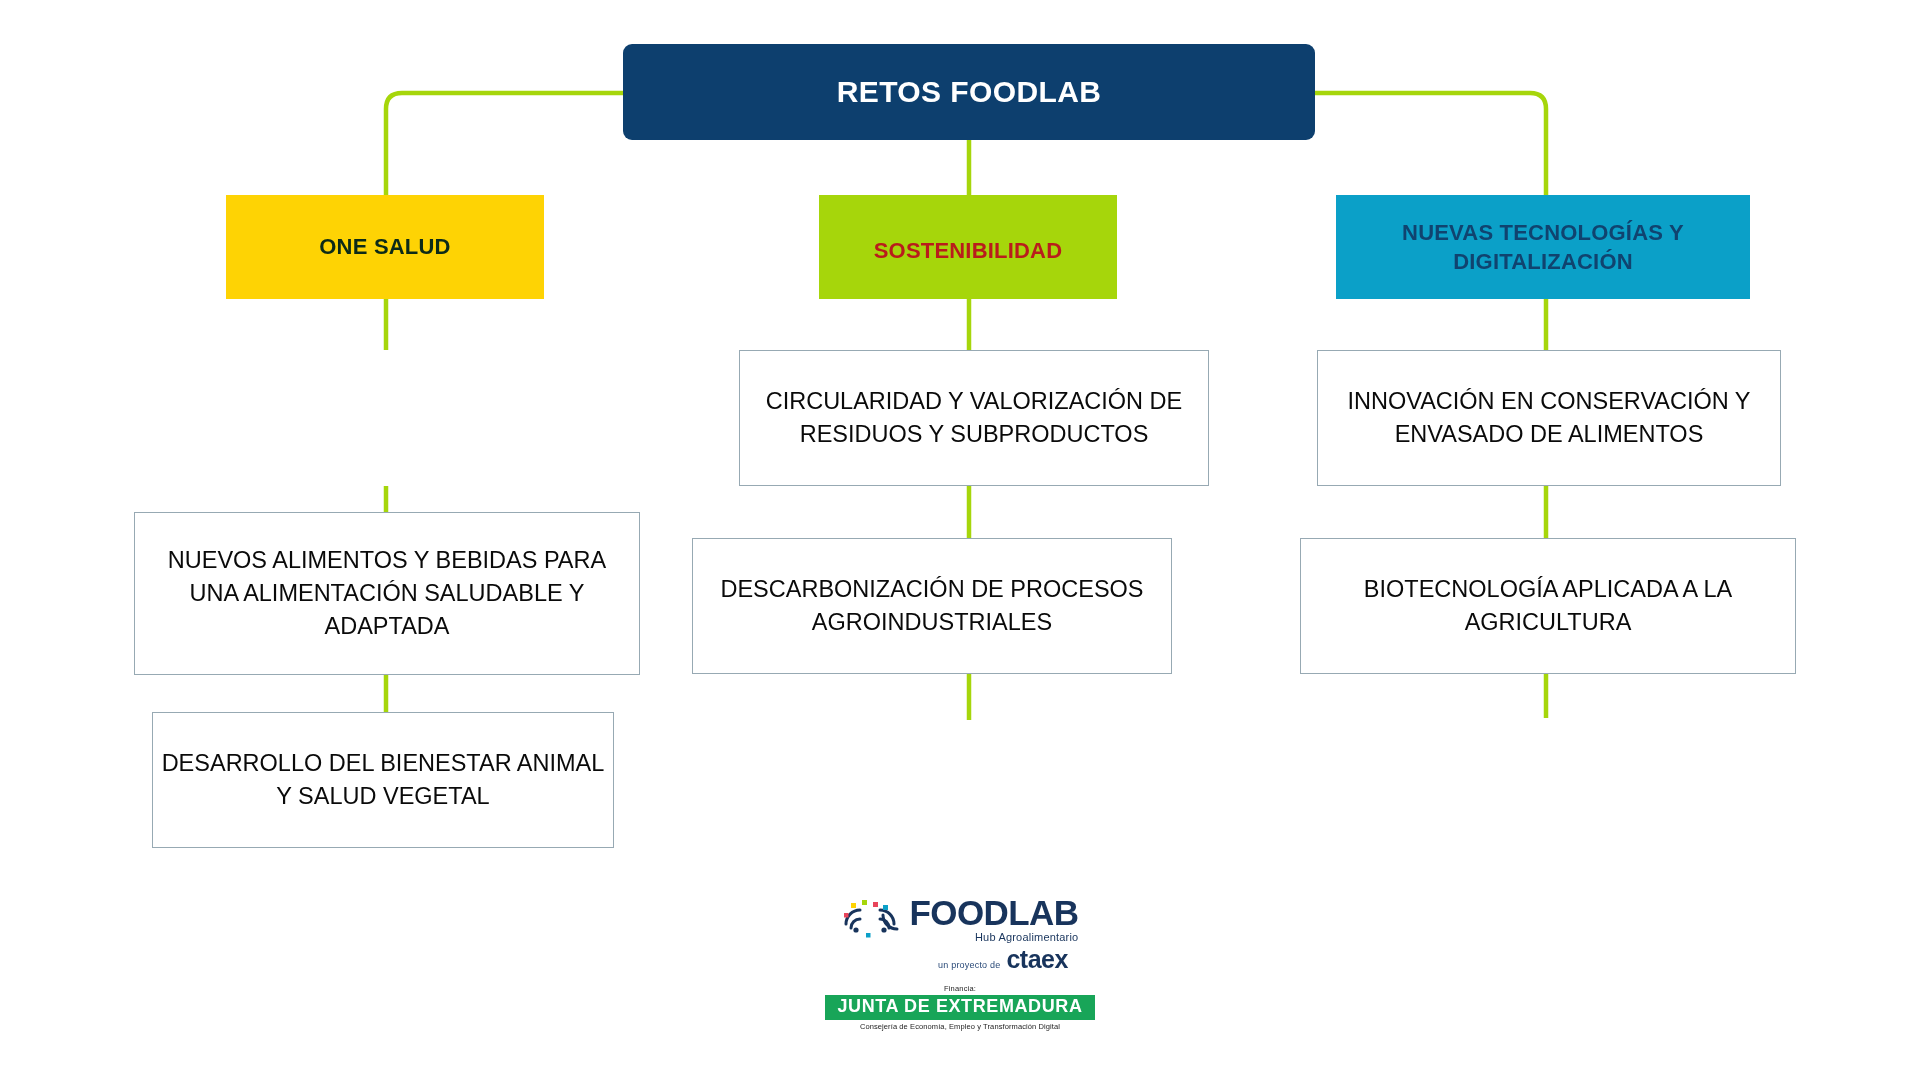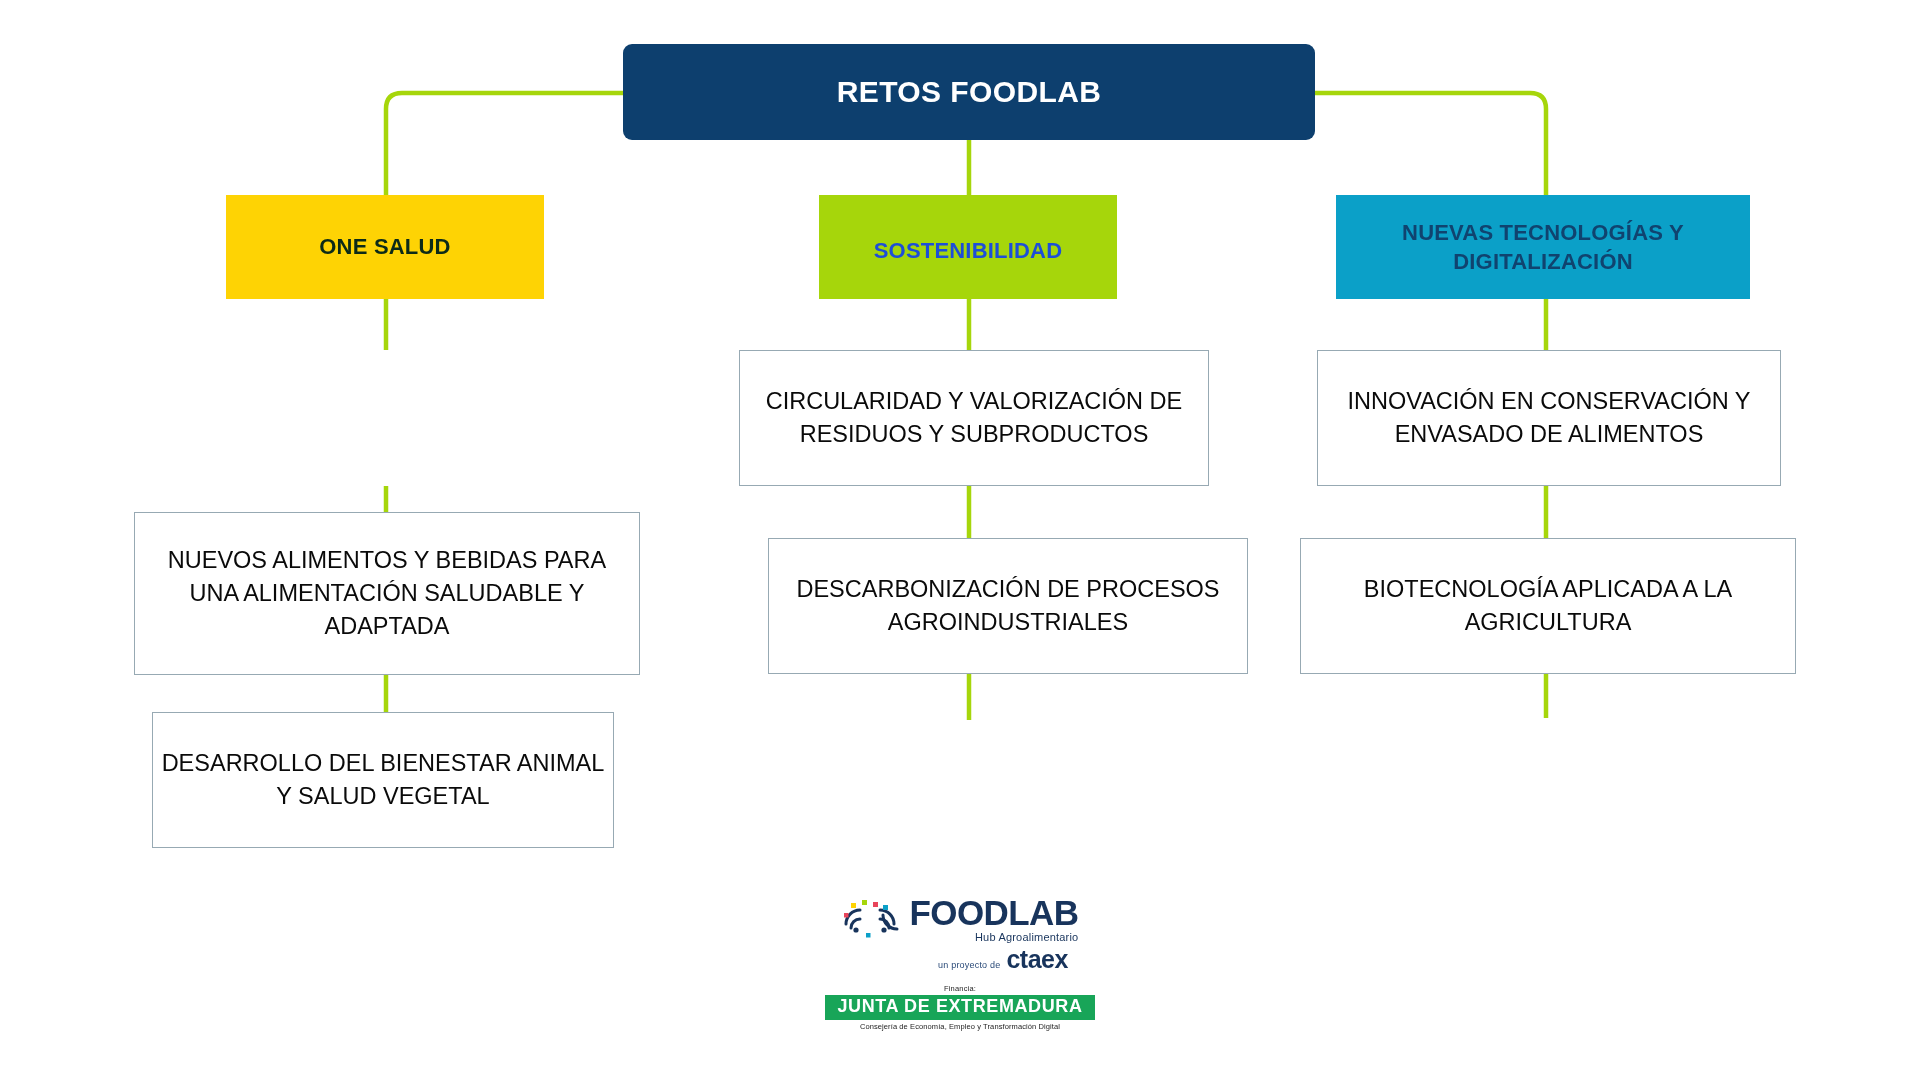--- a/index.html
+++ b/index.html
@@ -65,21 +65,21 @@
   .cat-node .label {
     font-size: 22px;
     font-weight: bold;
     text-align: center;
     line-height: 1.32;
     letter-spacing: 0.2px;
   }
   #cat-one-health   { left: 226px; width: 318px; background: #fed304; }
   #cat-one-health .label { color: #0c2a18; }
   #cat-sostenibilidad { left: 819px; width: 298px; background: #a6d60b; }
-  #cat-sostenibilidad .label { color: #1d4ed8; margin-top: 8px; }
+  #cat-sostenibilidad .label { color: #b91c1c; margin-top: 8px; }
   #cat-nuevas-tec   { left: 1336px; width: 414px; background: #0ba0c8; }
   #cat-nuevas-tec .label { color: #10436f; }
 
   
   .leaf-node {
     position: absolute;
     background: #ffffff;
     border: 1px solid #97a9b3;
     display: flex;
     align-items: center;
@@ -94,21 +94,21 @@
     line-height: 1.40;
     font-weight: normal;
   }
 
   
   #leaf-c1-r1 { left: 170px;  top: 350px; width: 432px; height: 136px; }
   #leaf-c1-r2 { left: 134px;  top: 512px; width: 506px; height: 163px; }
   #leaf-c1-r3 { left: 152px;  top: 712px; width: 462px; height: 136px; }
   
   #leaf-c2-r1 { left: 739px;  top: 350px; width: 470px; height: 136px; }
-  #leaf-c2-r2 { left: 768px;  top: 538px; width: 480px; height: 136px; }
+  #leaf-c2-r2 { left: 692px;  top: 538px; width: 480px; height: 136px; }
   #leaf-c2-r3 { left: 731px;  top: 720px; width: 480px; height: 130px; }
   
   #leaf-c3-r1 { left: 1317px; top: 350px; width: 464px; height: 136px; }
   #leaf-c3-r2 { left: 1300px; top: 538px; width: 496px; height: 136px; }
   #leaf-c3-r3 { left: 1332px; top: 718px; width: 432px; height: 130px; }
 
   
   #footer-logos {
     position: absolute;
     left: 0;

